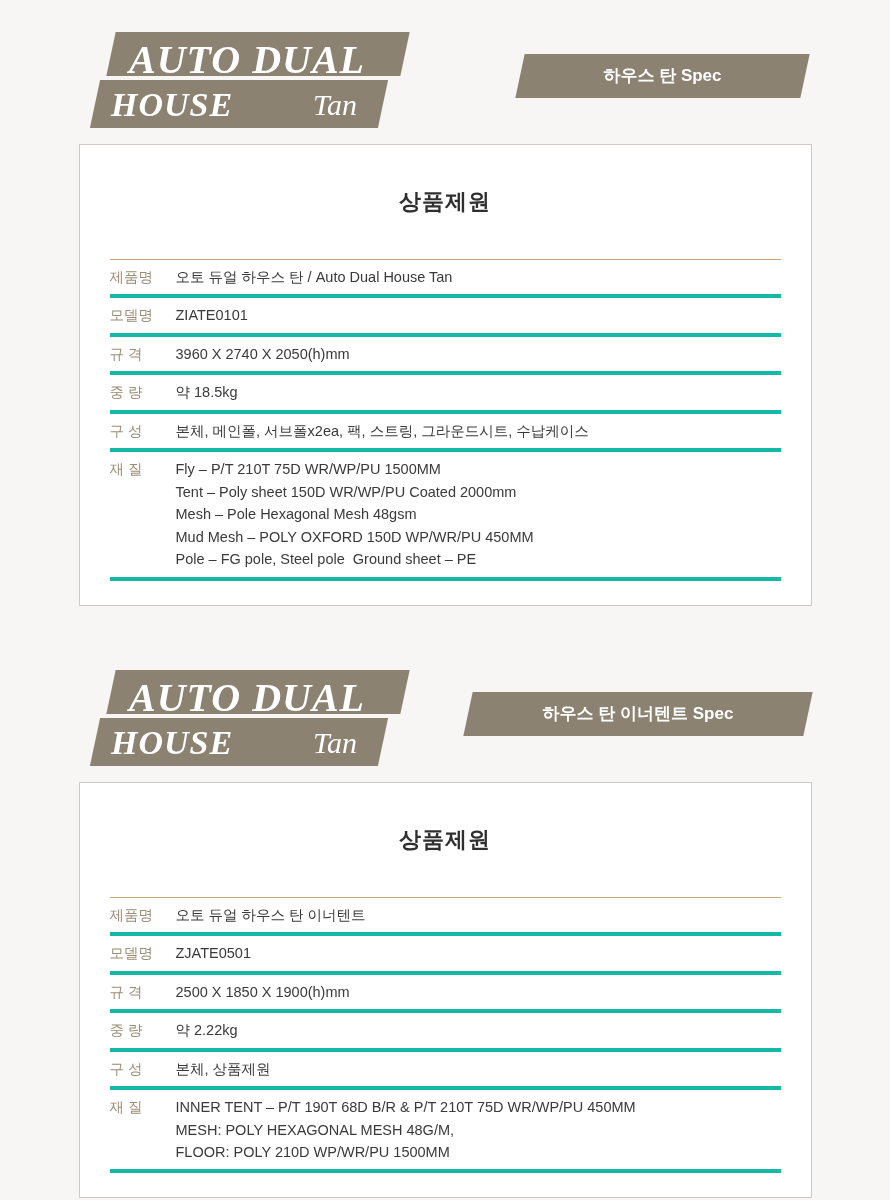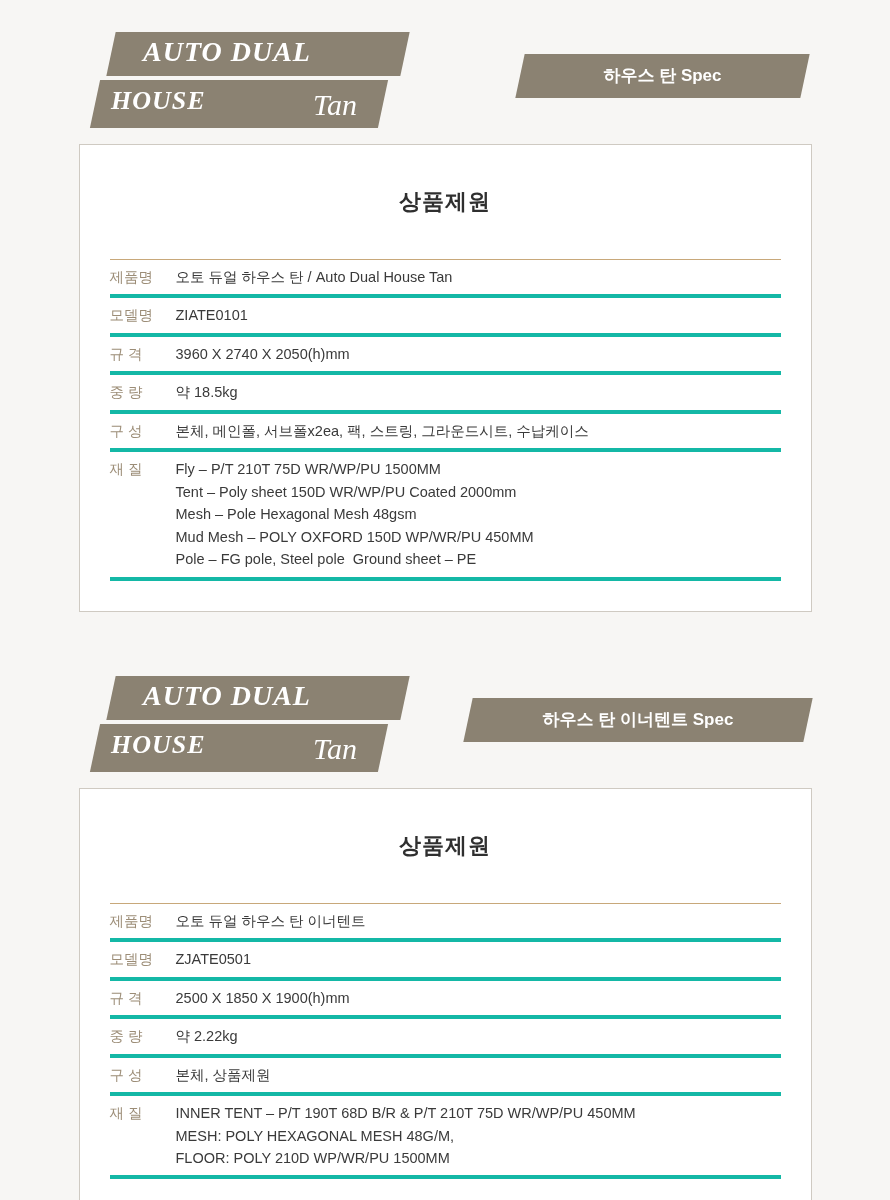--- a/index.html
+++ b/index.html
@@ -64,28 +64,28 @@
   .logo-text {
     position: absolute;
     color: #ffffff;
     font-style: italic;
     font-weight: bold;
     letter-spacing: 1px;
     font-family: "Liberation Serif", serif;
     white-space: nowrap;
   }
   .logo-text-1 {
-    left: 48px;
+    left: 34px;
     top: 10px;
-    font-size: 28px;
+    font-size: 40px;
   }
   .logo-text-2 {
     left: 16px;
     top: 60px;
-    font-size: 26px;
+    font-size: 34px;
   }
   .logo-script {
     position: absolute;
     left: 218px;
     top: 62px;
     font-size: 30px;
     color: #ffffff;
     font-family: "Liberation Serif", serif;
     font-style: italic;
     white-space: nowrap;
@@ -110,21 +110,21 @@
   .tab-2 { left: 468px; width: 340px; }
 
   
   .card {
     position: relative;
     margin: 14px auto 0 auto;
     width: 733px;
     background: #ffffff;
     border: 1px solid #cfcac2;
     box-sizing: border-box;
-    padding: 26px 30px 30px 30px;
+    padding: 26px 30px 24px 30px;
   }
   .card-title {
     text-align: center;
     font-size: 22px;
     font-weight: bold;
     color: #2f2f2f;
     margin: 16px 0 42px 0;
     letter-spacing: 1px;
   }
   table.spec {

